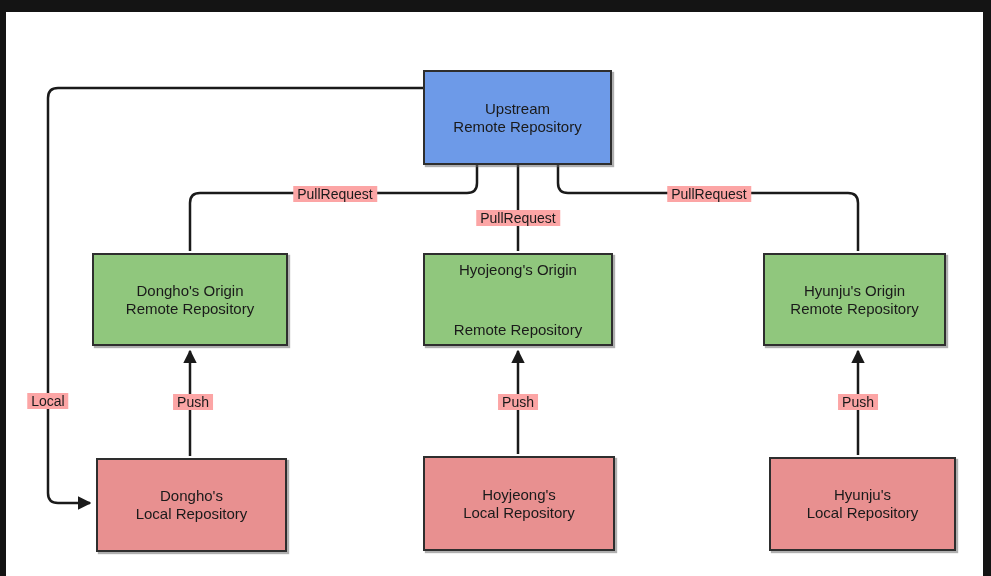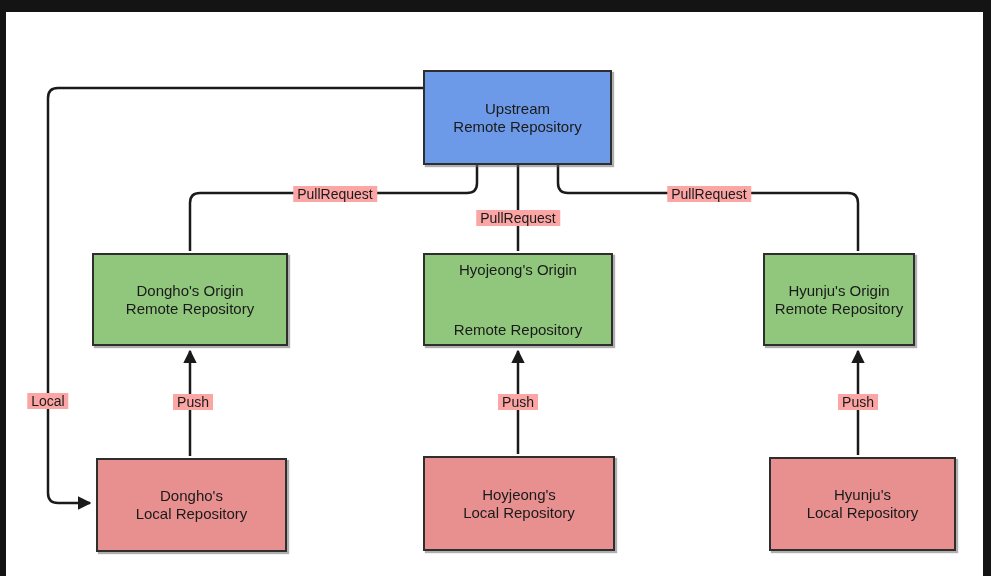--- a/index.html
+++ b/index.html
@@ -23,21 +23,21 @@
     text-align:center;font-size:15px;line-height:18px;
     box-sizing:border-box;
   }
   .node-upstream{background:#6D9AE8;}
   .node-origin{background:#90C77D;text-align:center;}
   .node-local{background:#E89090;}
 
   #upstream      {left:423px;top:41px; width:189px;height:95px;margin-top:29px;}
   #origin-dongho {left:92px; top:253px;width:196px;height:93px;}
   #origin-hyojeong{left:423px;top:253px;width:190px;height:93px;gap:42px;}
-  #origin-hyunju {left:763px;top:253px;width:152px;height:93px;}
+  #origin-hyunju {left:763px;top:253px;width:183px;height:93px;}
   #local-dongho  {left:96px; top:458px;width:191px;height:94px;}
   #local-hoyjeong{left:423px;top:456px;width:192px;height:95px;}
   #local-hyunju  {left:762px;top:457px;width:187px;height:94px;margin-left:7px;}
 
   
   svg.edges{position:absolute;left:0;top:0;width:991px;height:576px;pointer-events:none;}
   svg.edges path{fill:none;stroke:#1a1a1a;stroke-width:2.5;}
 
   
   .edge-label{

